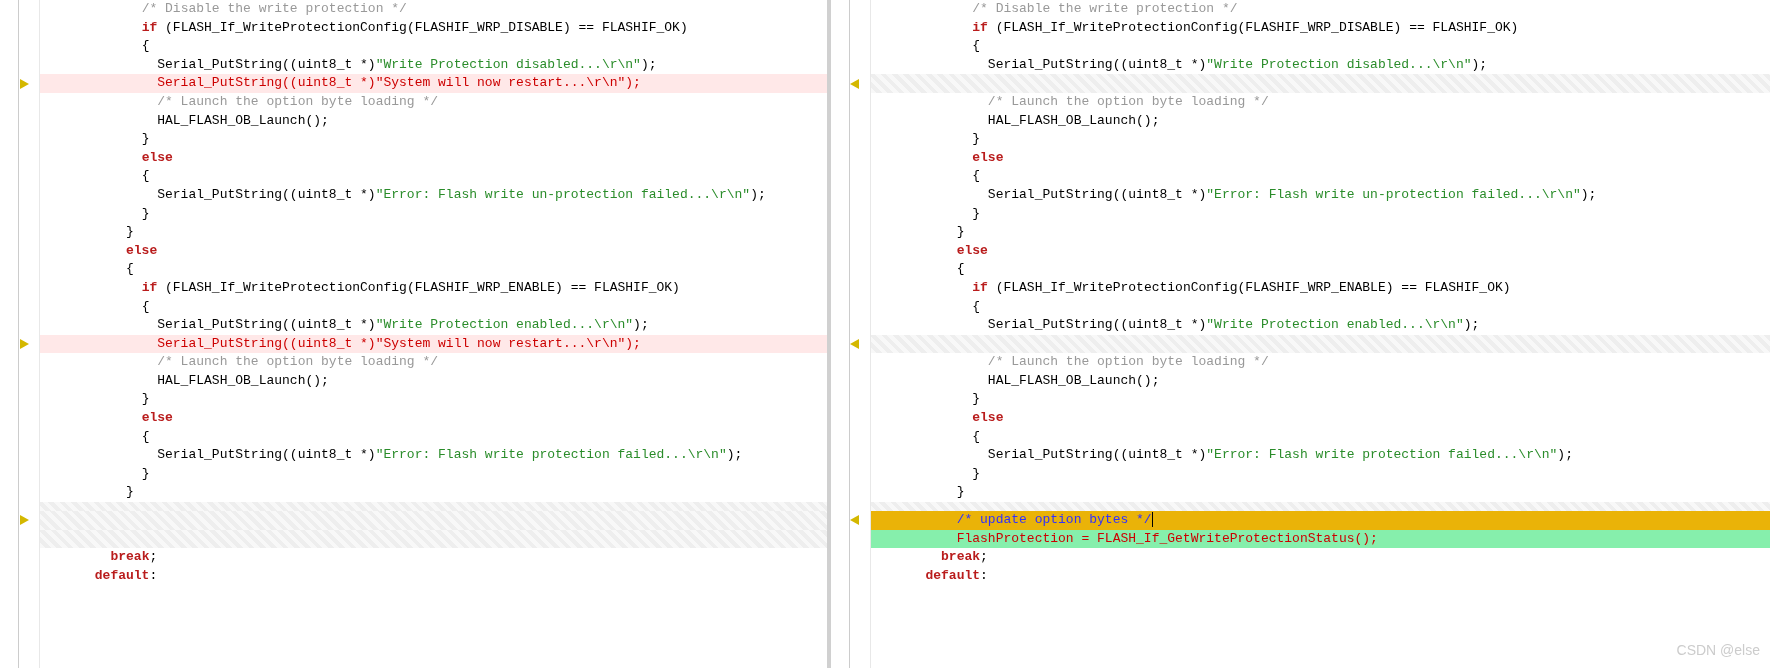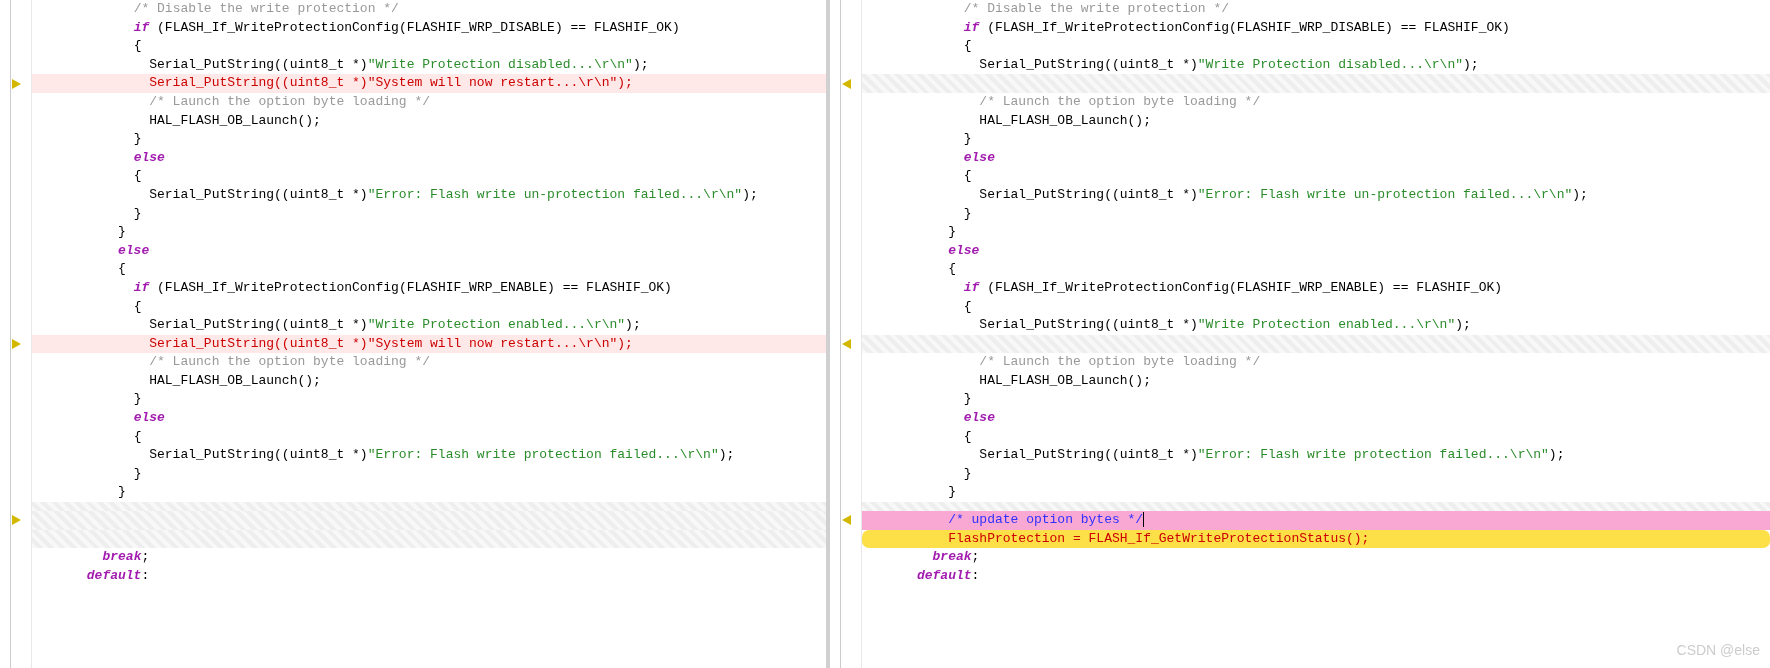--- a/index.html
+++ b/index.html
@@ -12,50 +12,51 @@
 }
 .diff-container {
   display: flex;
   width: 100%;
   height: 668px;
 }
 .pane {
   position: relative;
   overflow: hidden;
   height: 100%;
+  margin-left: 8px;
 }
 .pane-left { width: 828px; }
 .pane-right { width: 942px; }
 .gutter {
   width: 32px;
   background: #fff;
   border-right: 1px solid #e8e8e8;
   position: absolute;
   left: 0; top: 0; bottom: 0;
 }
 .code-area {
   margin-left: 32px;
   height: 100%;
 }
 .line {
   height: 18.6px;
   line-height: 18.6px;
   position: relative;
   padding-left: 8px;
 }
-.kw { color: #a21caf; font-weight: bold; font-style: italic; }
+.kw { color: #b91c1c; font-weight: bold; }
 .str { color: #2a8c2a; }
 .cmt { color: #999; }
 .fn { color: #000; }
 .op { color: #000; }
 .removed { background: #ffe8e8; }
 .removed-inner { color: #c00; }
-.added { background: #fde047; border-radius: 7px; }
+.added { background: #86efac; }
 .added-inner { color: #c00; }
-.moved { background: #f9a8d4; font-family: Liberation Mono, monospace; }
+.moved { background: #eab308; font-family: Liberation Mono, monospace; }
 .moved-inner { color: #3030ff; }
 .missing {
   background: repeating-linear-gradient(45deg,#f8f8f8,#f8f8f8 4px,#eee 4px,#eee 8px);
 }
 .folded {
   background: repeating-linear-gradient(45deg,#f8f8f8,#f8f8f8 4px,#eee 4px,#eee 8px);
   height: 9px;
 }
 .gutter-icon {
   width: 32px;

